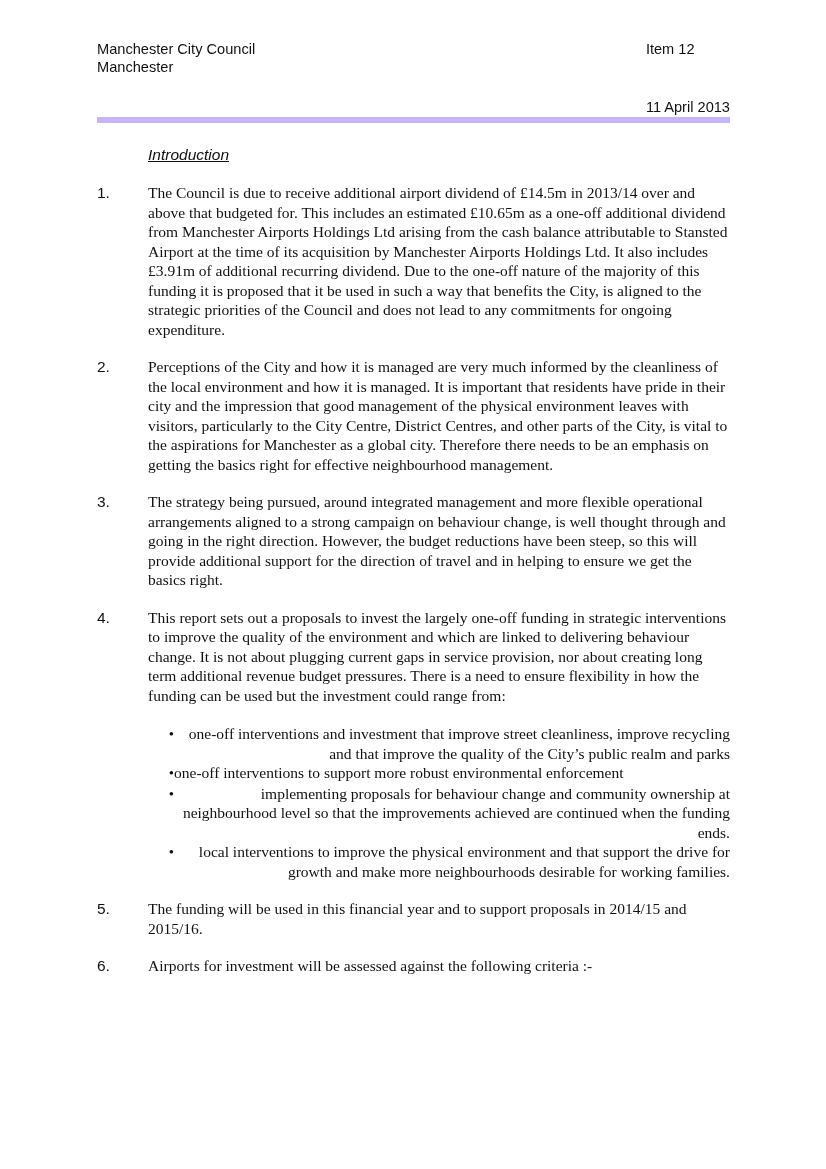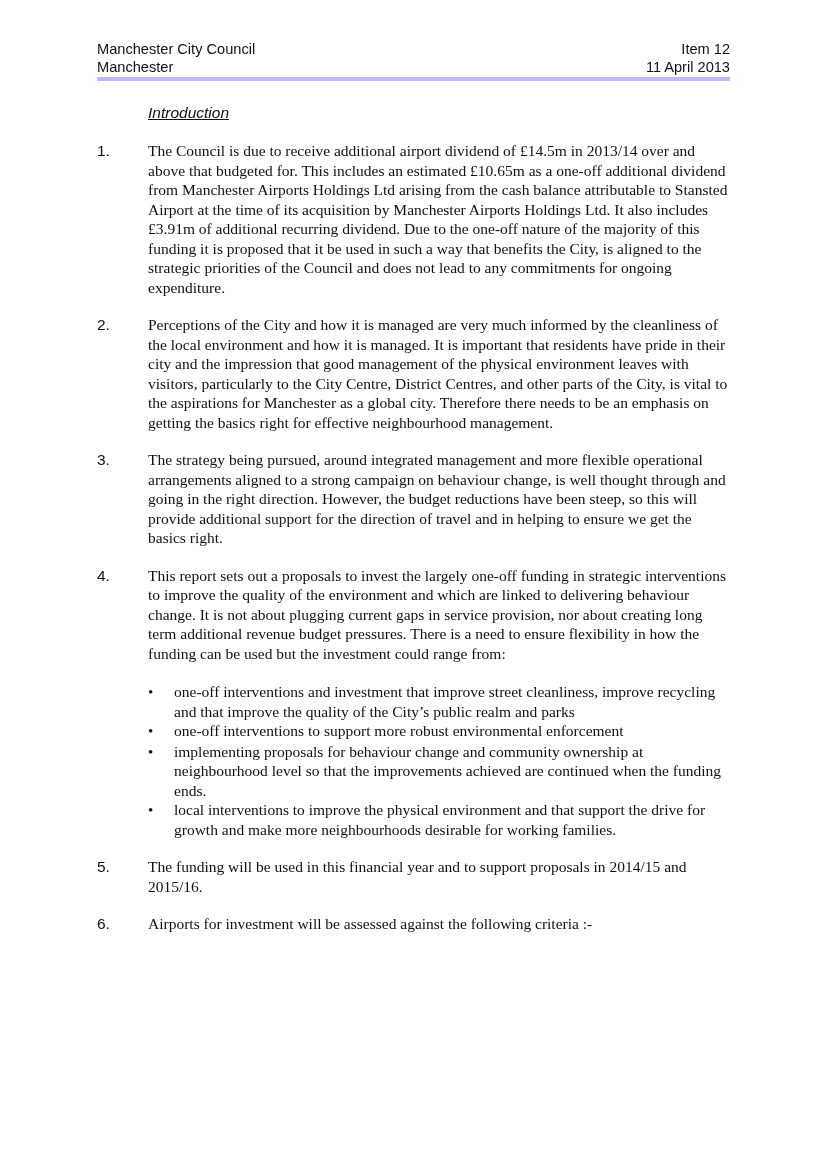--- a/index.html
+++ b/index.html
@@ -17,30 +17,30 @@
   }
   .page {
     position: absolute;
     left: 97px;
     top: 40px;
     width: 633px;
   }
   .header {
     font-size: 14.6px;
     line-height: 18px;
-    border-bottom: 4px solid #c4b5fd;
+    border-bottom: 6px solid #c4b5fd;
     padding-bottom: 1px;
     display: flex;
     justify-content: space-between;
   }
   .header .left, .header .right {
     display: flex;
     flex-direction: column;
   }
-  .header .right { text-align: right; }
+  .header .right { text-align: left; gap: 40px; }
 
   .section-heading {
     margin-top: 22px;
     margin-left: 51px;
     font-size: 15.5px;
     line-height: 20px;
     text-decoration: underline;
     font-style: italic;
   }
   .para {
@@ -54,20 +54,21 @@
     flex: 0 0 51px;
   }
   .para .body {
     flex: 1;
     font-family: Liberation Serif, serif;
   }
   ul.bullets {
     list-style: none;
     margin: 19px 0 0 0;
     padding: 0;
+    text-align: right;
   }
   ul.bullets li {
     display: flex;
     line-height: 19.5px;
   }
   ul.bullets li .dot {
     width: 26px;
     flex: 0 0 26px;
     padding-left: 0px;
   }

